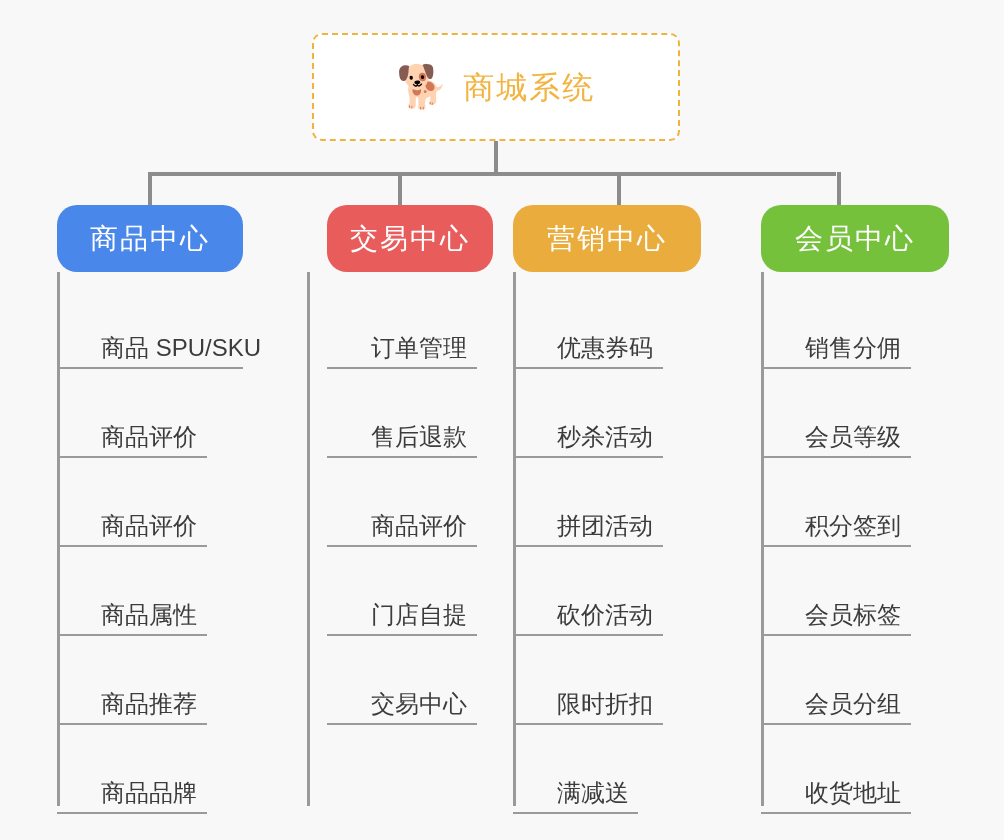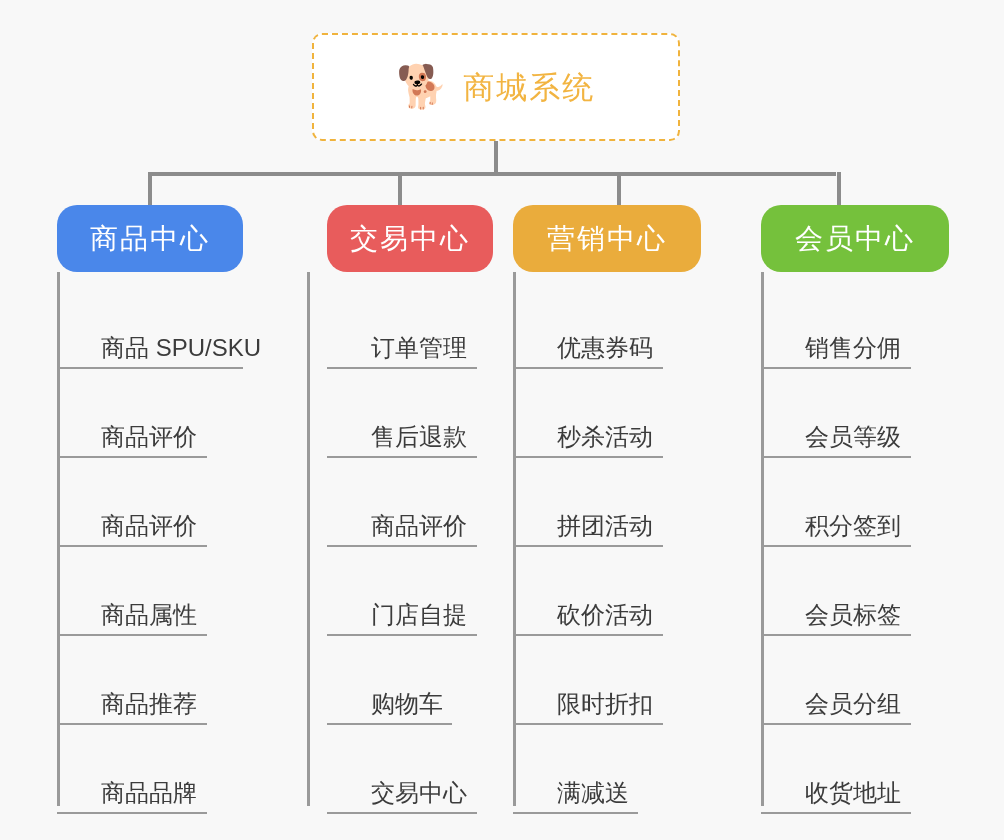--- a/index.html
+++ b/index.html
@@ -188,24 +188,20 @@
           </div>
           <div class="leaf">
             <span class="leaf-label">商品评价</span>
             <div class="leaf-underline" style="width: 150px;"></div>
           </div>
           <div class="leaf">
             <span class="leaf-label">门店自提</span>
             <div class="leaf-underline" style="width: 150px;"></div>
           </div>
           <div class="leaf">
-            <span class="leaf-label">购物车</span>
-            <div class="leaf-underline" style="width: 125px;"></div>
-          </div>
-          <div class="leaf">
             <span class="leaf-label">交易中心</span>
             <div class="leaf-underline" style="width: 150px;"></div>
           </div>
         </div>
       </div>
       <div class="branch" style="left: 513px; width: 188px;">
         <div class="branch-header" style="background: rgb(234, 172, 60);">
           <span>营销中心</span>
         </div>
         <div class="spine" style="height: 534px;"></div>

